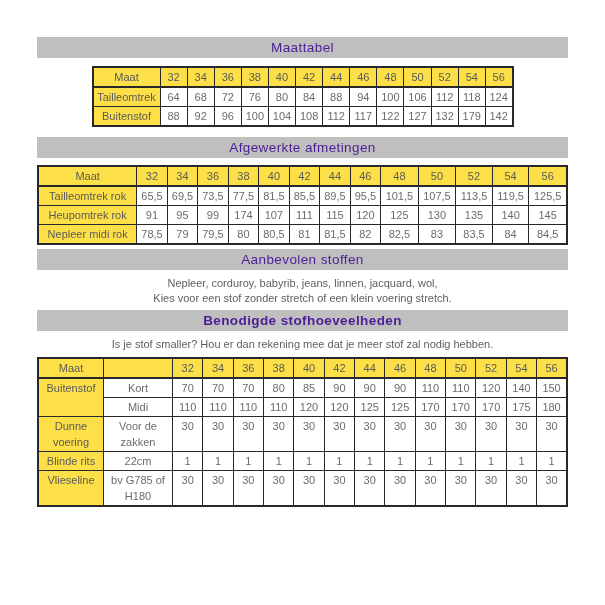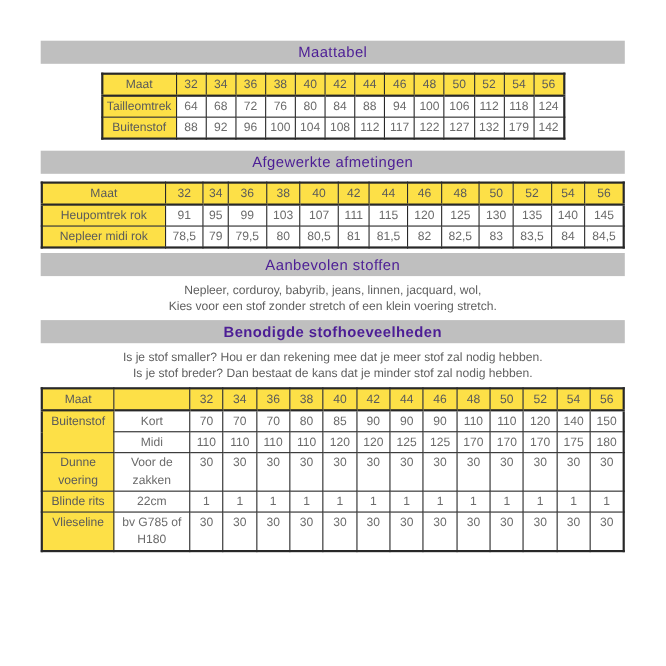--- a/index.html
+++ b/index.html
@@ -121,25 +121,41 @@
           <th class="lbl">46</th>
           <th class="lbl">48</th>
           <th class="lbl">50</th>
           <th class="lbl">52</th>
           <th class="lbl">54</th>
           <th class="lbl">56</th>
         </tr>
       </thead>
       <tbody>
         <tr>
+          <th class="lbl">Tailleomtrek rok</th>
+          <td>65,5</td>
+          <td>69,5</td>
+          <td>73,5</td>
+          <td>77,5</td>
+          <td>81,5</td>
+          <td>85,5</td>
+          <td>89,5</td>
+          <td>95,5</td>
+          <td>101,5</td>
+          <td>107,5</td>
+          <td>113,5</td>
+          <td>119,5</td>
+          <td>125,5</td>
+        </tr>
+        <tr>
           <th class="lbl">Heupomtrek rok</th>
           <td>91</td>
           <td>95</td>
           <td>99</td>
-          <td>103</td>
+          <td>174</td>
           <td>107</td>
           <td>111</td>
           <td>115</td>
           <td>120</td>
           <td>125</td>
           <td>130</td>
           <td>135</td>
           <td>140</td>
           <td>145</td>
         </tr>
@@ -170,21 +186,20 @@
     <p>Nepleer, corduroy, babyrib, jeans, linnen, jacquard, wol,</p>
     <p>Kies voor een stof zonder stretch of een klein voering stretch.</p>
   </div>
 
   <div class="bar bar-4">
     <span>Benodigde stofhoeveelheden</span>
   </div>
 
   <div class="bodytext">
     <p>Is je stof smaller? Hou er dan rekening mee dat je meer stof zal nodig hebben.</p>
-    <p>Is je stof breder? Dan bestaat de kans dat je minder stof zal nodig hebben.</p>
   </div>
 
   <table id="quantity-table">
       <thead>
         <tr>
           <th class="lbl">Maat</th>
           <th class="lbl"></th>
           <th class="lbl">32</th>
           <th class="lbl">34</th>
           <th class="lbl">36</th>

